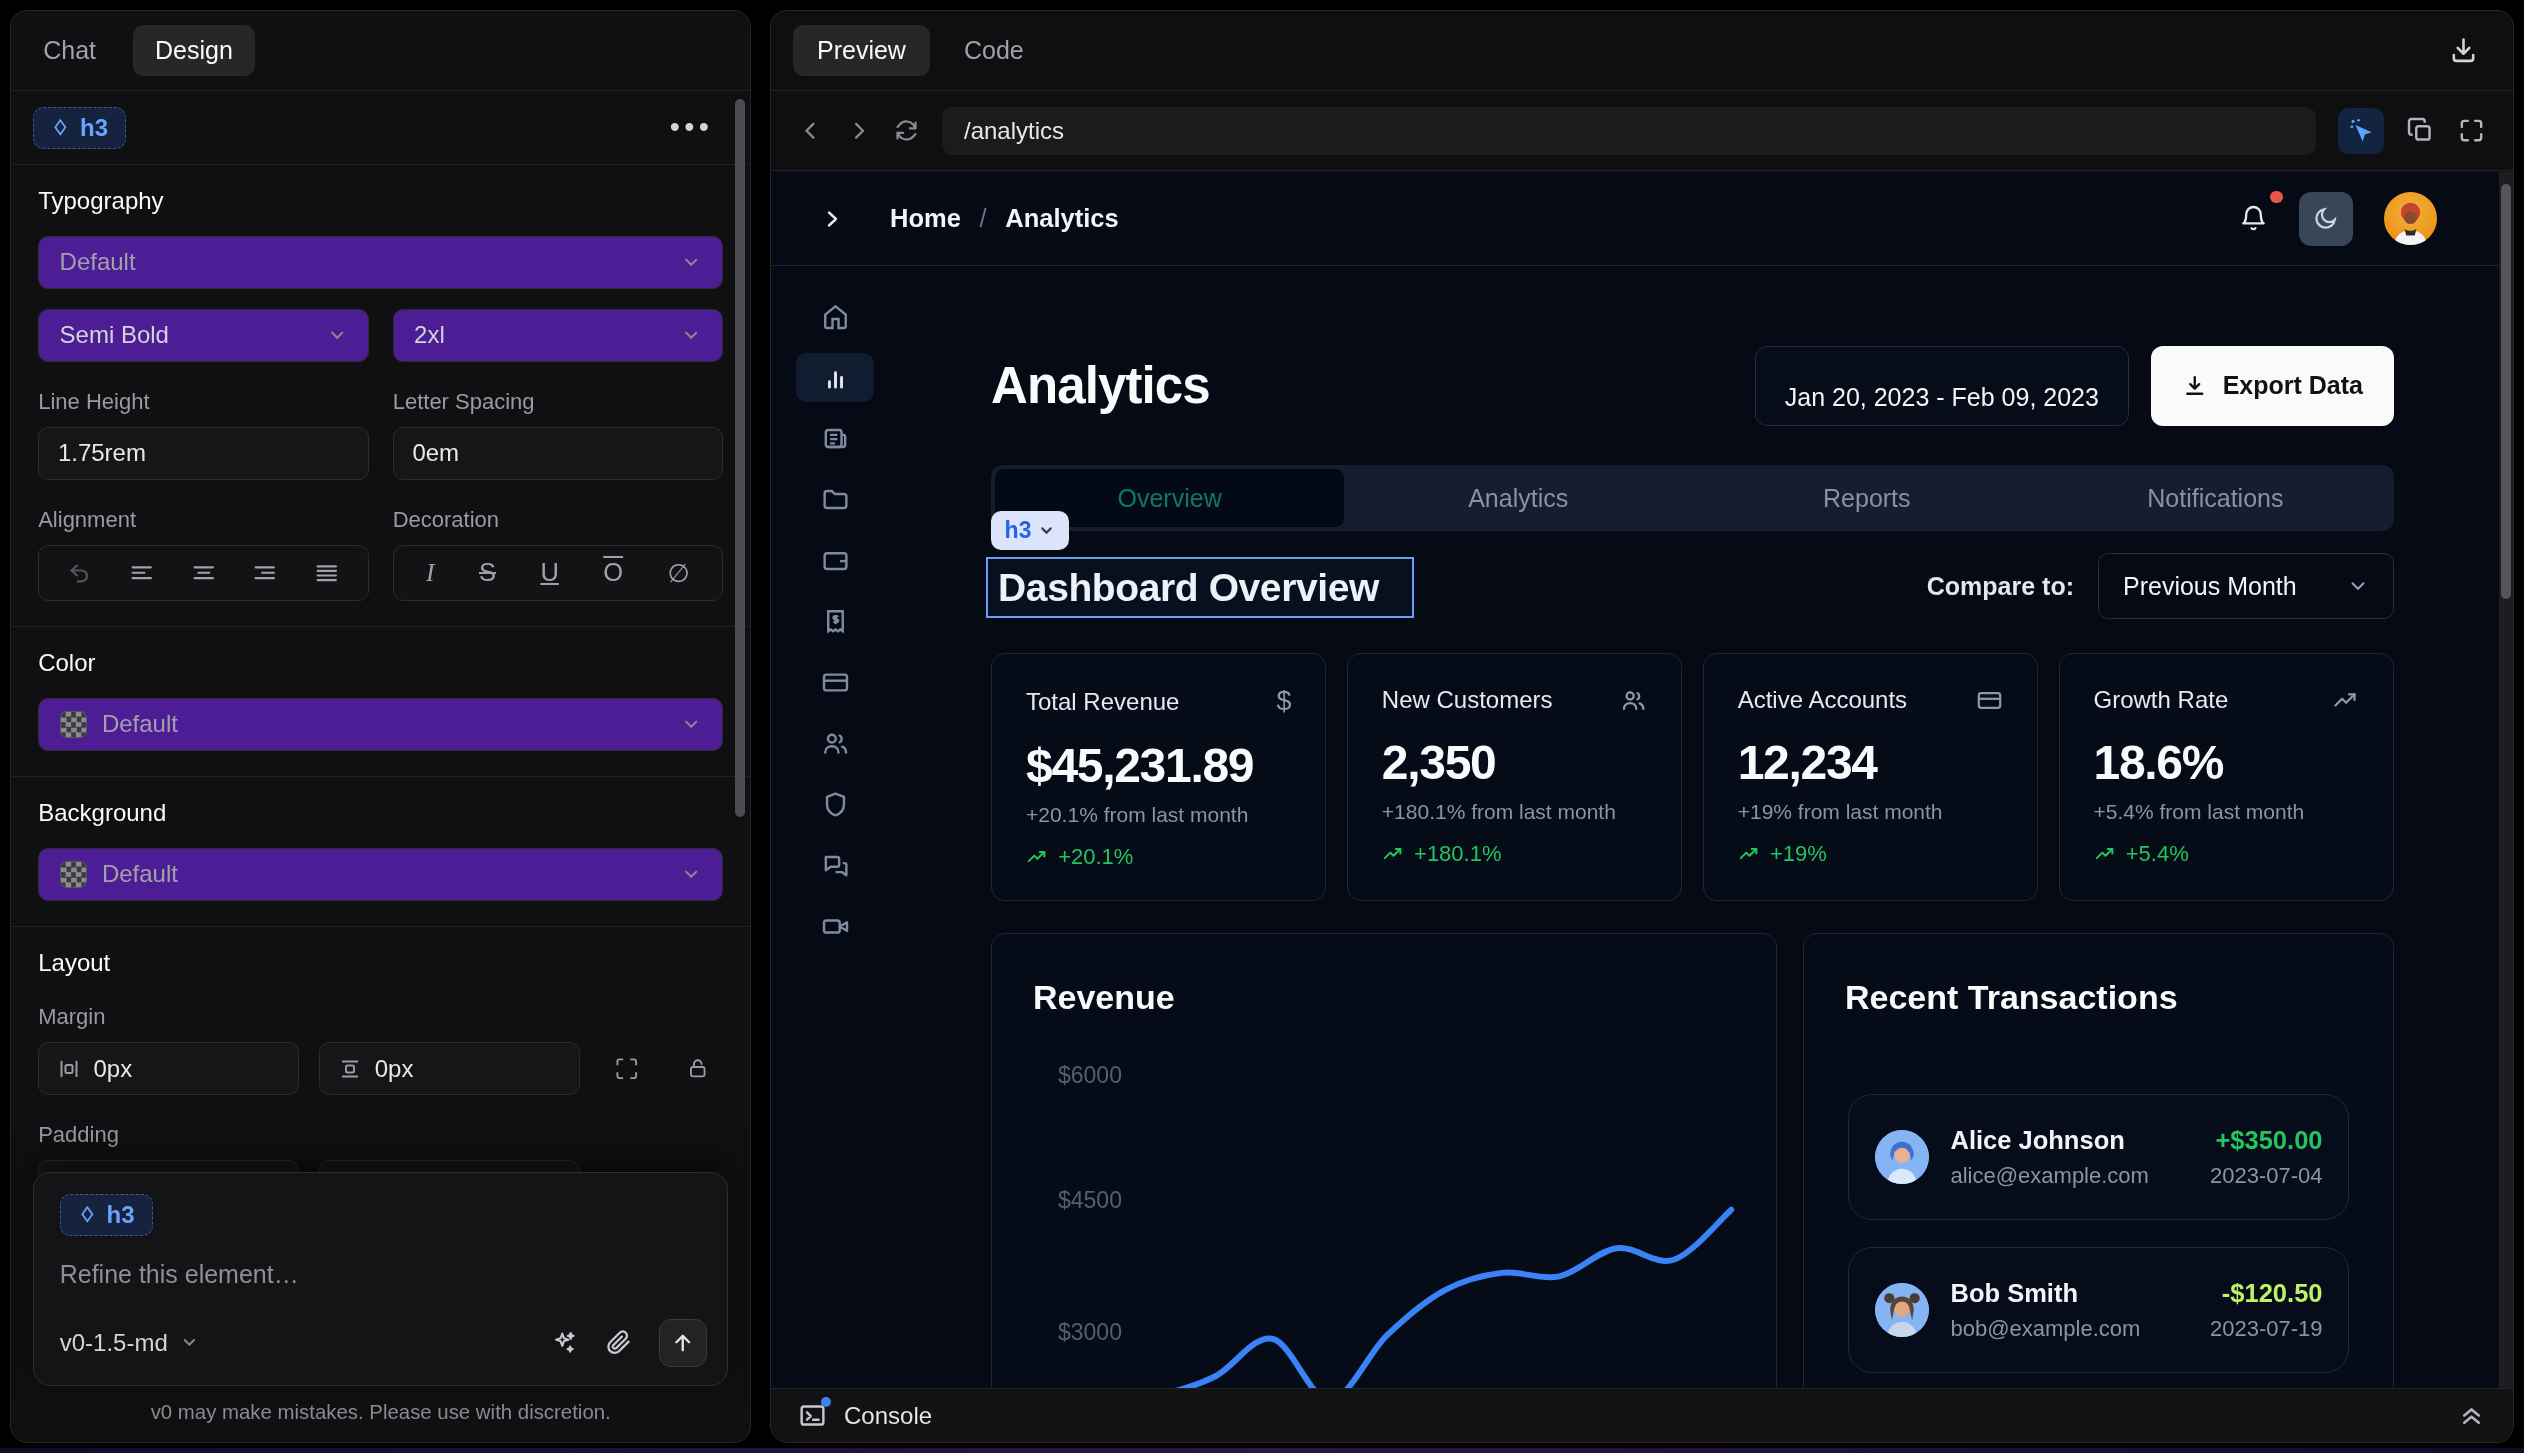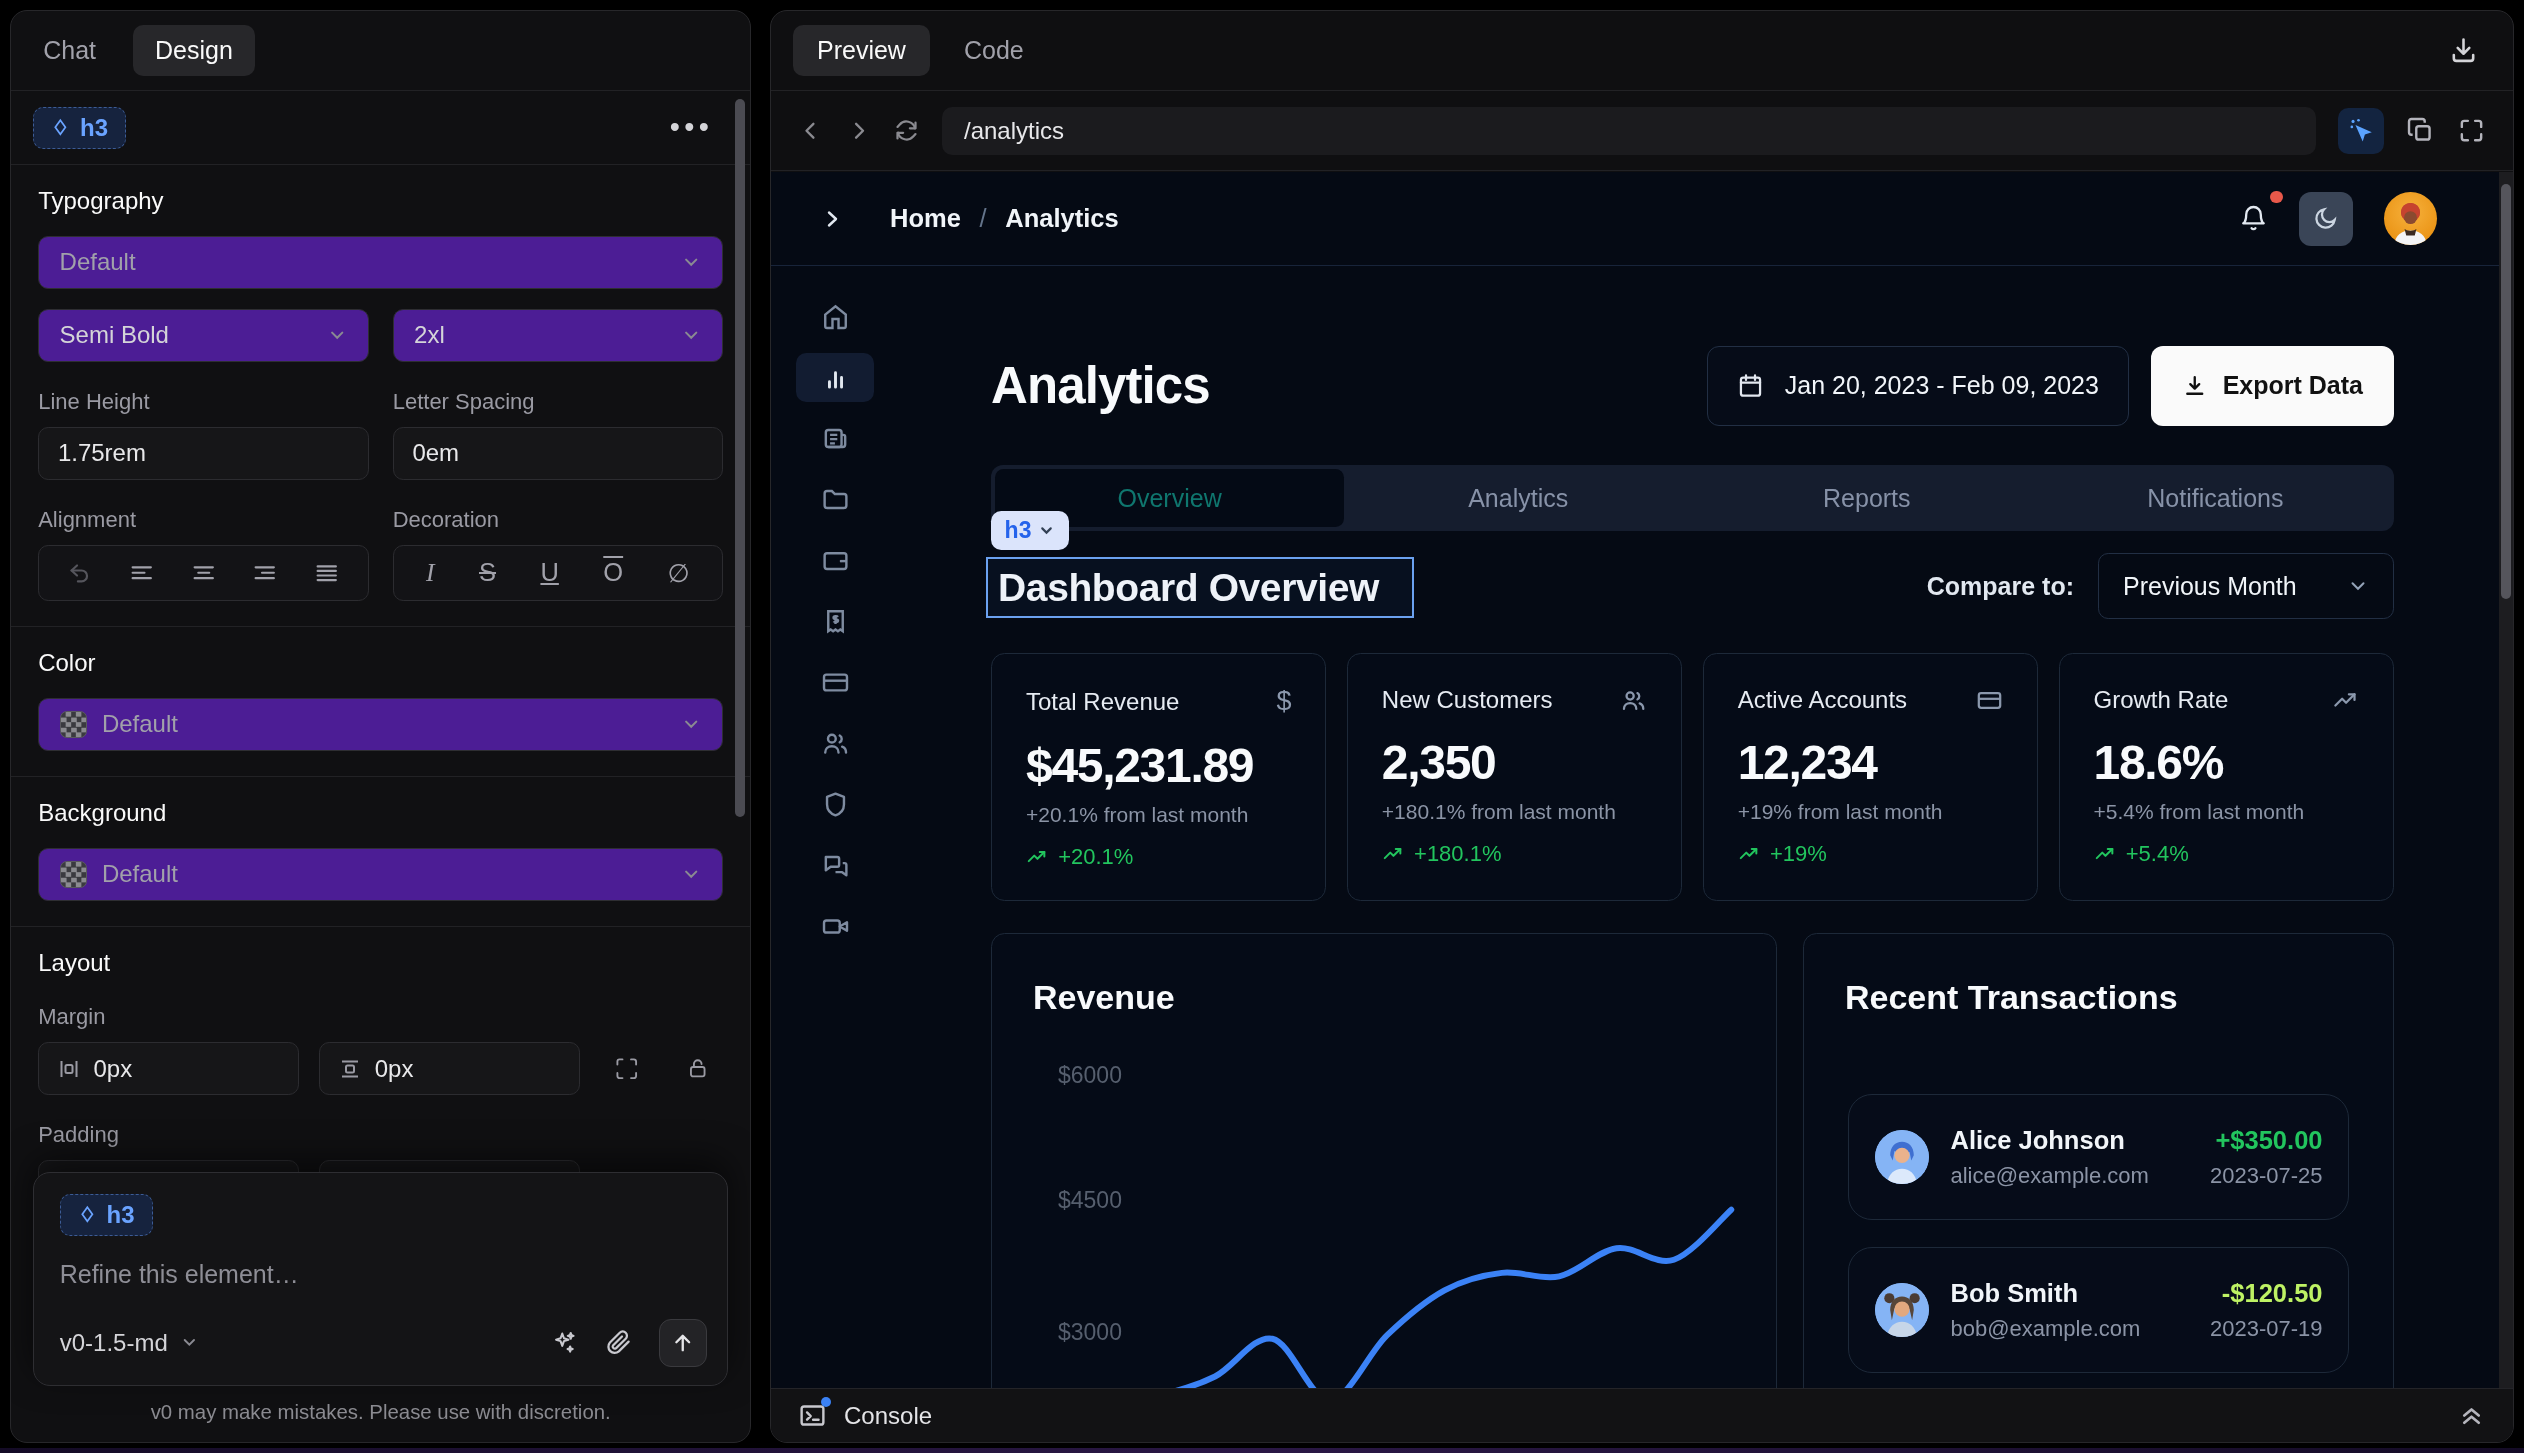--- a/index.html
+++ b/index.html
@@ -98,21 +98,21 @@
   .sidenav { position:absolute; left:0; top:0; width:128px; display:flex; flex-direction:column;
     align-items:center; padding-top:36px; gap:32px; color:#7e8ba0; }
   .sn-sel { width:78px; height:49px; border-radius:10.2px; background:#121c31; display:flex;
     align-items:center; justify-content:center; color:#e2e8f0; margin:-10.2px 0; }
 
   .main { position:absolute; left:220px; top:0; width:1403px; bottom:0; }
   .mhead { position:absolute; top:77px; left:0; right:0; height:85px; display:flex; align-items:center; }
   .h1 { font-size:51px; font-weight:700; color:#f8fafc; letter-spacing:-0.9px; }
   .mhead-right { margin-left:auto; display:flex; align-items:center; gap:22px; }
   .datebtn { height:80px; border:0.9px solid #222f44; border-radius:12px; display:flex;
-    align-items:center; gap:20.4px; padding:16px 29px; color:#f1f5f9; font-size:25px; background:#060c18; }
+    align-items:center; gap:20.4px; padding:16px 29px; color:#f1f5f9; font-size:25px; background:#060c18;flex-direction:column; }
   .exportbtn { height:80px; background:#fafafa; color:#111; border-radius:12px; font-size:25px;
     font-weight:600; display:flex; align-items:center; gap:15.3px; padding:0 31px; }
   .tabs { position:absolute; top:199px; left:0; right:0; height:66px; background:#151d2e;
     border-radius:12px; display:grid; grid-template-columns:repeat(4,1fr); padding:4.3px; }
   .tab { display:flex; align-items:center; justify-content:center; color:#8792a8; font-size:25px; border-radius:8.5px; }
   .tab.active { background:#040a15; color:#0f766e; }
   .tagpill { position:absolute; top:245px; left:0; height:39px; padding:0 13.6px; background:#dbe4fb;
     border-radius:10.2px; display:flex; align-items:center; gap:6.8px; color:#2563eb; font-weight:700;
     font-size:23px; z-index:3; }
   .tagpill .tchev { color:#334155; }
@@ -661,21 +661,21 @@
                       <circle cx="32" cy="30" r="9" fill="#eab28c"></circle>
                       <path d="M14 64c2-12 9-18 18-18s16 6 18 18z" fill="#dce9fb"></path>
                     </svg>
                 </span>
                 <span>
                   <div class="txname">Alice Johnson</div>
                   <div class="txemail">alice@example.com</div>
                 </span>
                 <span class="txr">
                   <div class="amt pos">+$350.00</div>
-                  <div class="txdate">2023-07-25</div>
+                  <div class="txdate">2023-07-04</div>
                 </span>
               </div>
               <div class="txitem" style="top:285px;">
                 <span class="tava">
                   <svg width="54" height="54" viewBox="0 0 64 64">
                       <circle cx="32" cy="32" r="32" fill="#85b4f5"></circle>
                       <circle cx="17" cy="18" r="6" fill="#4a3b33"></circle>
                       <circle cx="47" cy="18" r="6" fill="#4a3b33"></circle>
                       <path d="M18 32c0-10 6-16 14-16s14 6 14 16l-2 12-3-13c-5 2-13 2-18-1l-3 14z" fill="#574639"></path>
                       <circle cx="32" cy="31" r="9" fill="#e2a87e"></circle>

